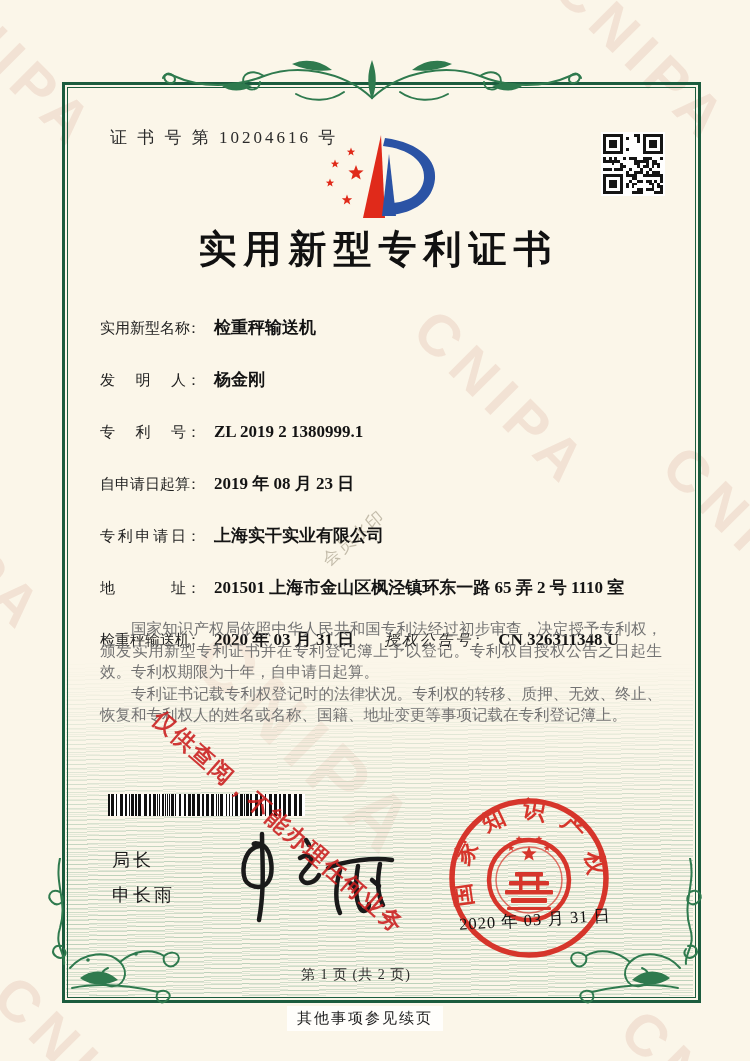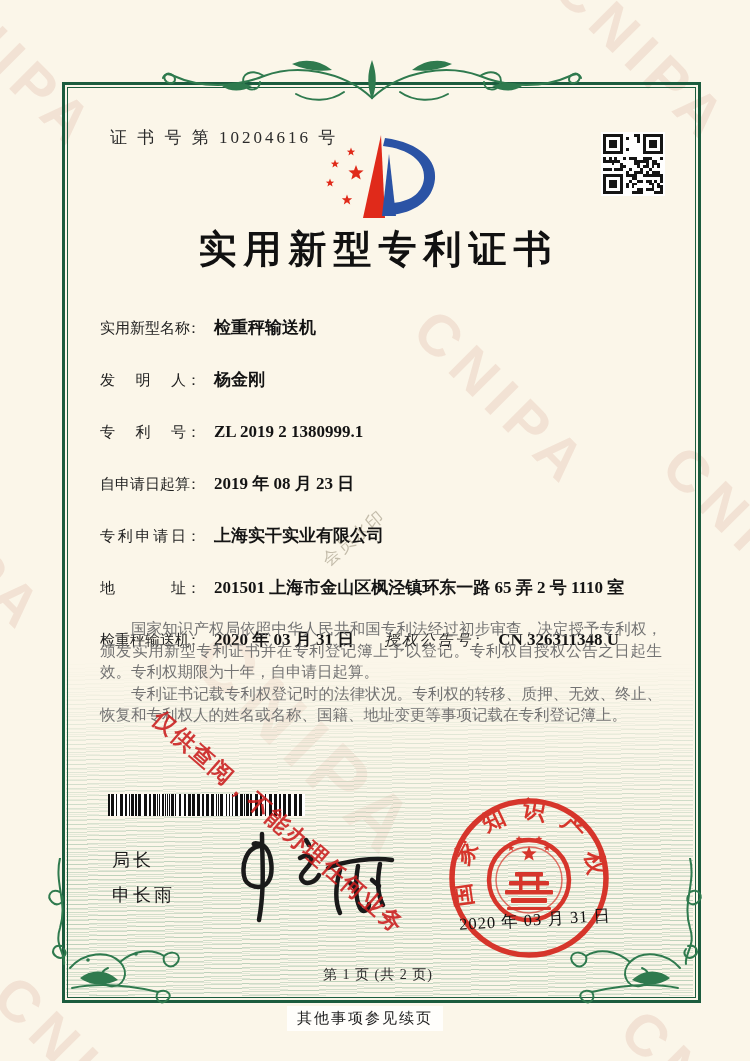--- a/index.html
+++ b/index.html
@@ -87,21 +87,21 @@
     transform:rotate(41deg);transform-origin:0 0;
     font-size:23px;letter-spacing:2px;color:rgba(201,28,28,0.88);white-space:nowrap;font-weight:bold;
   }
   
   .seal{position:absolute;left:437px;top:786px;z-index:5;}
   .seal-date{
     position:absolute;left:459px;top:909px;z-index:6;width:160px;
     font-size:16.5px;letter-spacing:1px;color:#101010;transform:rotate(-3.5deg);white-space:nowrap;
   }
   
-  .page-num{position:absolute;left:378px;top:966px;transform:translateX(-50%);z-index:4;font-size:14px;letter-spacing:1px;color:#2a2a2a;white-space:nowrap;}
+  .page-num{position:absolute;left:356px;top:966px;transform:translateX(-50%);z-index:4;font-size:14px;letter-spacing:1px;color:#2a2a2a;white-space:nowrap;}
   .cont-note{
     position:absolute;left:365px;top:1006px;transform:translateX(-50%);z-index:4;
     font-size:15px;letter-spacing:2px;color:#222;white-space:nowrap;
     background:rgba(255,255,253,0.9);padding:3px 10px;
   }
 </style>
 </head>
 <body>
 
 <div class="page">

